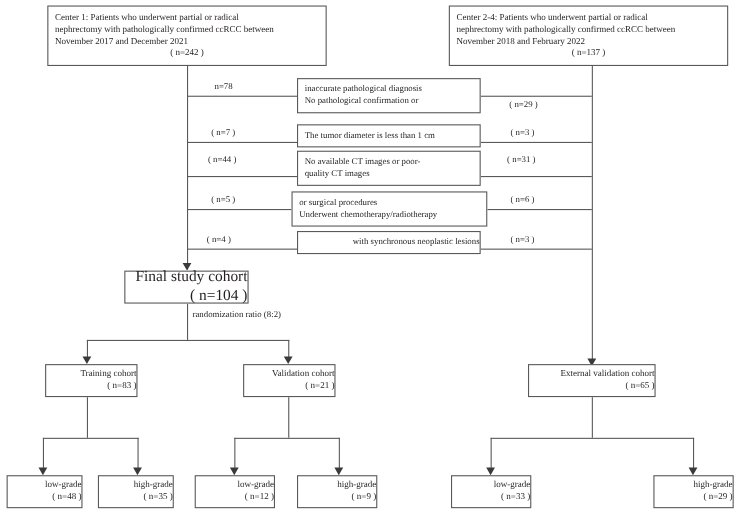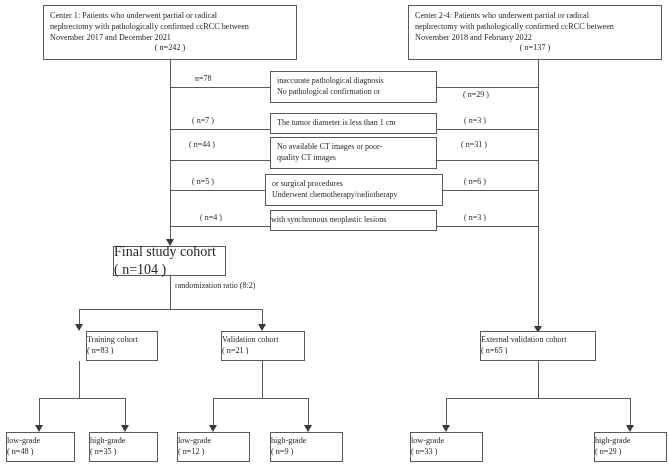--- a/index.html
+++ b/index.html
@@ -24,21 +24,21 @@
     display: flex;
     flex-direction: column;
     justify-content: center;
     z-index: 3;
   }
   .box .line {
     display: block;
     line-height: 1.32;
     white-space: nowrap;
   }
-  .box.ctr .line { text-align: left; }
+  .box.ctr .line { text-align: right; }
   .box.lft { padding-left: 6px; }
   .box.lft .line { text-align: left; }
   .box.lft .nline { text-align: center; padding-right: 6px; }
 
   .lbl {
     position: absolute;
     color: #231f20;
     white-space: nowrap;
     z-index: 4;
     background: transparent;
@@ -123,37 +123,37 @@
     <span class="line">Underwent chemotherapy/radiotherapy</span>
   </div>
   <div class="lbl" style="left:192px; top:177px; font-size:8px;">( n=5 )</div>
   <div class="lbl" style="left:464px; top:177px; font-size:8px;">( n=6 )</div>
 
   <div class="hline" style="left:170px; top:226px; width:100px;"></div>
   <div class="hline" style="left:437px; top:226px; width:101px;"></div>
   <div class="box ctr" style="left:270px; top:210px; width:167px; height:21px; font-size:8px;">
     <span class="line">with synchronous neoplastic lesions</span>
   </div>
-  <div class="lbl" style="left:200px; top:213px; font-size:8px;">( n=4 )</div>
+  <div class="lbl" style="left:188px; top:213px; font-size:8px;">( n=4 )</div>
   <div class="lbl" style="left:464px; top:213px; font-size:8px;">( n=3 )</div>
 
   <div class="box ctr" style="left:113px; top:246px; width:113px; height:30px; font-size:14px;">
     <span class="line">Final study cohort</span>
     <span class="line">( n=104 )</span>
   </div>
 
   <div class="vline" style="left:170px; top:276px; height:33px;"></div>
   <div class="lbl" style="left:175px; top:281px; font-size:8px;">randomization ratio (8:2)</div>
   <div class="hline" style="left:79px; top:309px; width:184px;"></div>
   <div class="vline" style="left:79px; top:309px; height:17px;"></div>
   <div class="vline" style="left:262px; top:309px; height:17px;"></div>
   <div class="arrow" style="left:75px; top:324px;"></div>
   <div class="arrow" style="left:258px; top:324px;"></div>
 
-  <div class="box ctr" style="left:41px; top:331px; width:72px; height:30px; font-size:8.2px;margin-left:45px;">
+  <div class="box ctr" style="left:41px; top:331px; width:84px; height:30px; font-size:8.2px;">
     <span class="line">Training cohort</span>
     <span class="line">( n=83 )</span>
   </div>
 
   <div class="box ctr" style="left:221px; top:331px; width:84px; height:30px; font-size:8.2px;">
     <span class="line">Validation cohort</span>
     <span class="line">( n=21 )</span>
   </div>
 
   <div class="box ctr" style="left:480px; top:331px; width:116px; height:30px; font-size:8.2px;">

